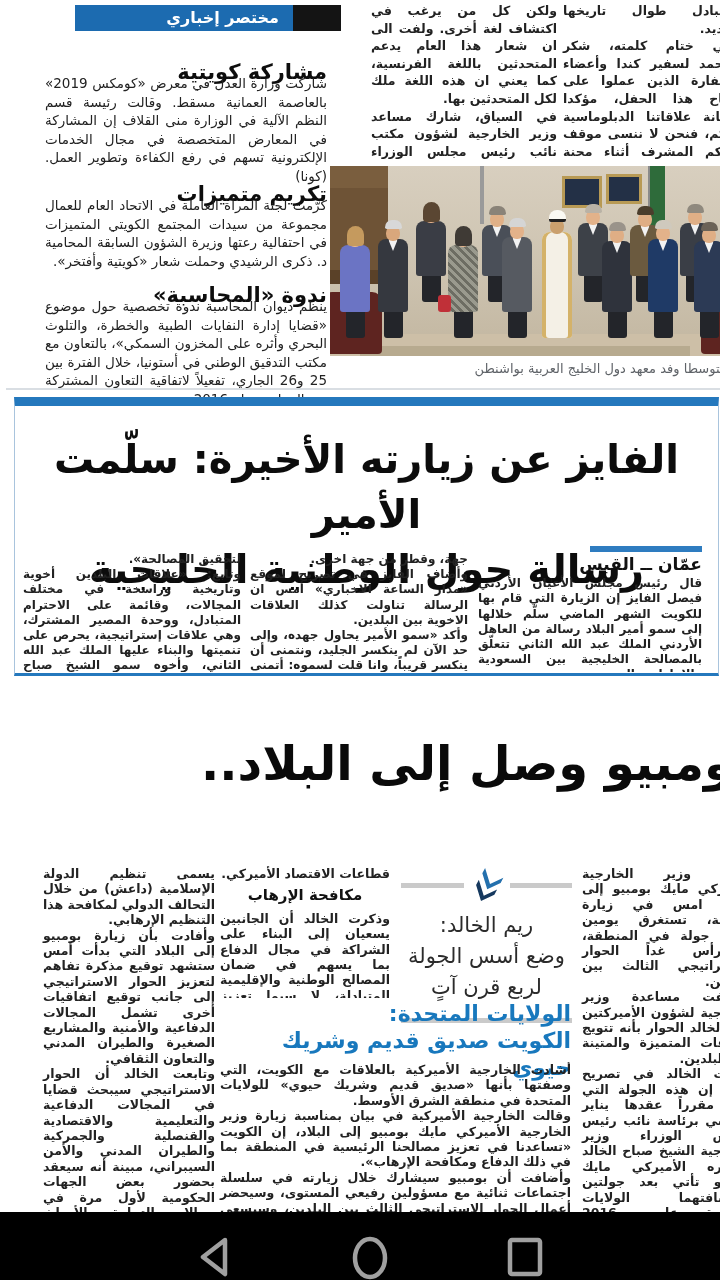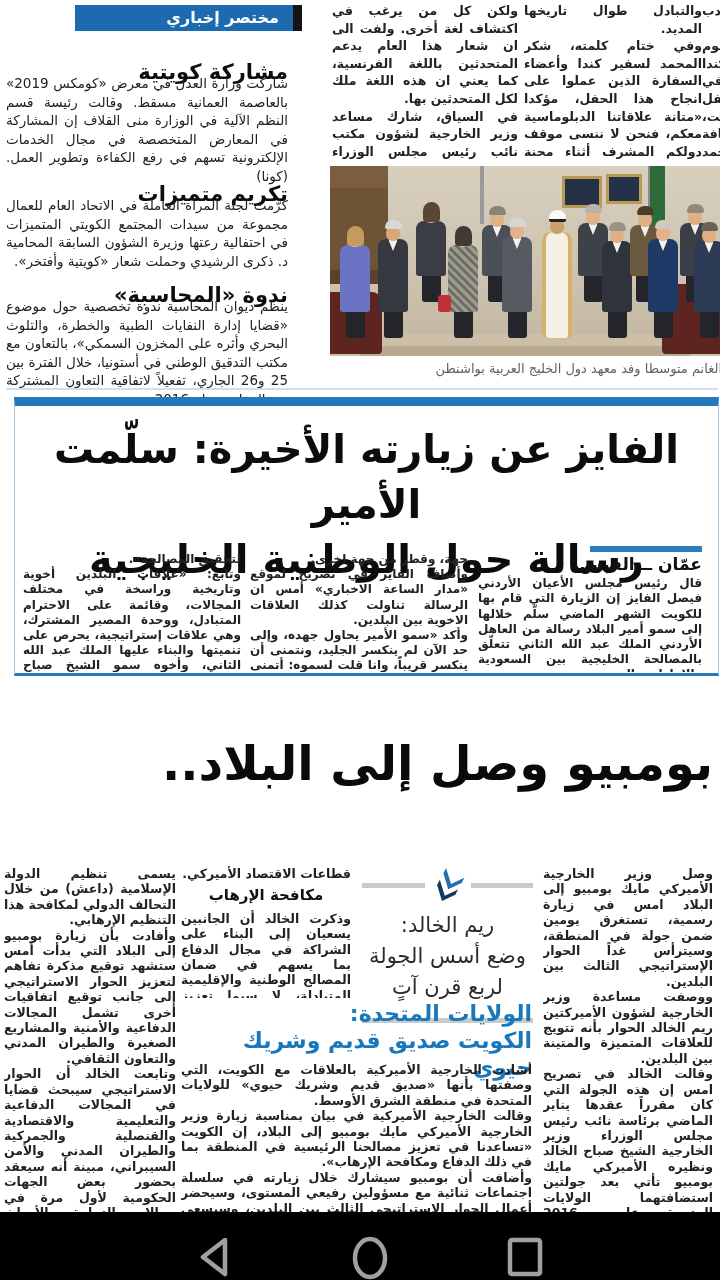--- a/index.html
+++ b/index.html
@@ -1,21 +1,21 @@
 <!DOCTYPE html>
 <html lang="ar"><head>
 <meta charset="utf-8">
 <style>
   html,body{margin:0;padding:0;background:#777;}
   #page{position:relative;width:720px;height:1280px;background:#fff;overflow:hidden;
         font-family:"DejaVu Sans",sans-serif;color:#1a1a1a;}
   .ar{direction:rtl;}
   .jt{text-align:justify;}
   .pre{white-space:pre-line;}
-  .abs{position:absolute;}
+  .abs{position:absolute;padding-left:39px;}
 
   
   .brief-header{left:75px;top:5px;width:218px;height:26px;background:#1c6bb0;color:#fff;
     font-size:16px;font-weight:bold;line-height:26px;text-align:right;padding-right:14px;box-sizing:border-box;}
   .brief-blackbar{left:293px;top:5px;width:9px;height:26px;background:#141414;}
   .brief-title{width:282px;left:6px;text-align:right;font-size:21px;font-weight:900;color:#0d0d0d;margin-top:24px;}
   .brief-body{width:282px;left:6px;font-size:13.5px;line-height:18.6px;color:#222;}
 
   
   .topcol{top:2px;font-size:12.5px;line-height:17.6px;font-weight:bold;color:#222;height:161px;overflow:hidden;}
@@ -42,21 +42,21 @@
   .dishdasha .torso{box-shadow:inset 4px 0 0 #d4b269, inset -4px 0 0 #d4b269;}
   .dishdasha .hair{border-bottom:3px solid #222;}
   .bag{position:absolute;left:-8px;bottom:26px;width:13px;height:17px;border-radius:3px;}
   .caption{left:398px;top:361px;width:324px;text-align:right;font-size:13px;color:#5f6368;}
   .rule{left:6px;top:388px;width:712px;height:2px;background:#d9dee3;}
 
   
   #fbox{left:14px;top:397px;width:705px;height:279px;box-sizing:border-box;background:#fff;
     border-top:9px solid #2478bd;border-bottom:3px solid #2478bd;
     border-left:1px solid #a9c4dd;border-right:1px solid #a9c4dd;}
-  .bx-headline{position:absolute;top:16px;left:0;right:0;text-align:center;
+  .bx-headline{position:absolute;top:26px;left:0;right:0;text-align:center;
     font-size:40px;line-height:55px;font-weight:900;color:#0c0c0c;}
   .bx-col{position:absolute;top:146px;font-size:12px;line-height:15.2px;font-weight:bold;
     color:#222;height:120px;overflow:hidden;}
   .bx-bar{width:112px;height:6px;background:#2e7cc0;margin:0 0 5px auto;}
   .bx-byline{font-size:17px;color:#111;margin-bottom:4px;text-align:right;}
   .bx-byline b{font-weight:700;margin-top:31px;}
 
   
   .kicker{left:8px;top:692px;width:705px;text-align:right;font-size:26px;color:#8b8b8b;}
   .mainhead{left:8px;top:733px;width:705px;text-align:right;font-size:48px;line-height:60px;

